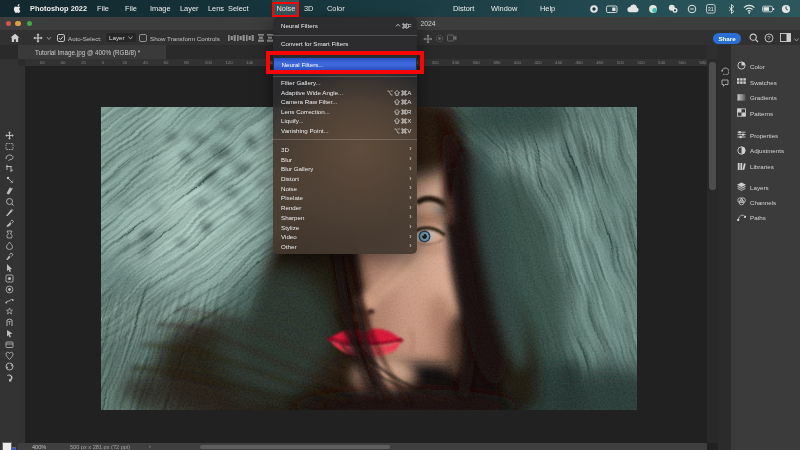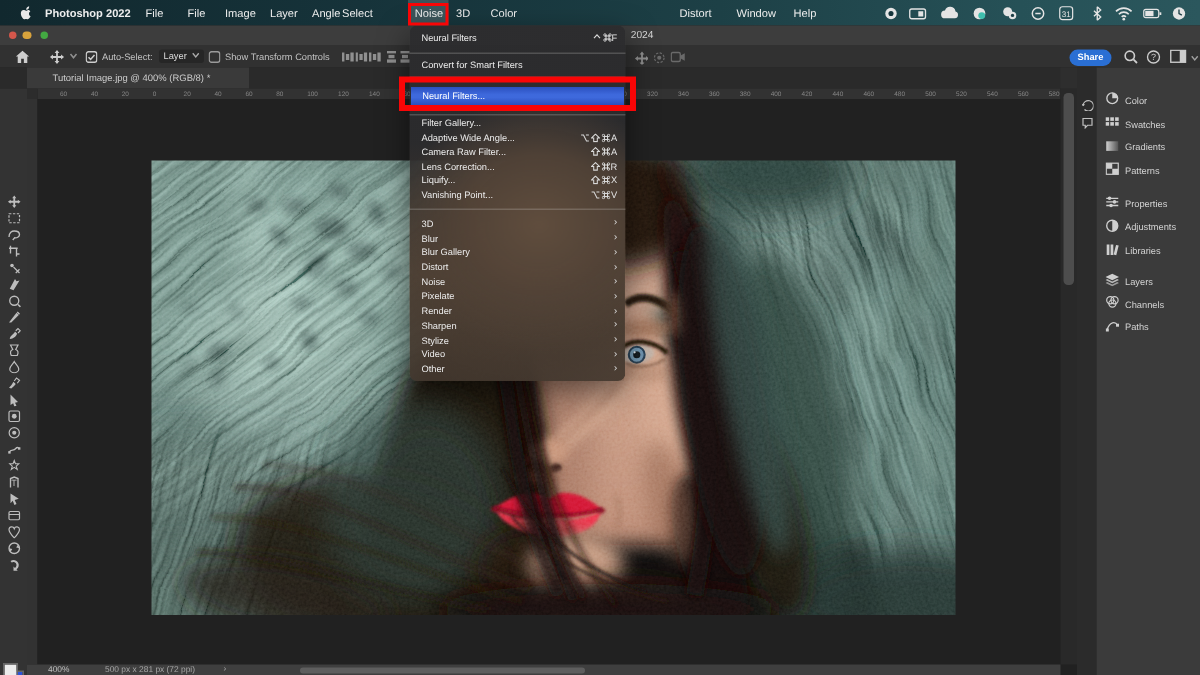--- a/index.html
+++ b/index.html
@@ -43,27 +43,27 @@
 </style></head><body>
 <div id="menubar">
     <span class="mi" style="left:13px;top:3px"><svg width="9" height="11" viewBox="0 0 9 11" style="">
         <path d="M6.4 1.1c-.5.06-1.1.4-1.45.85-.3.4-.56 1-.46 1.55.56.05 1.15-.3 1.5-.75.33-.44.56-1.02.41-1.65zM6.1 3.6c-.8 0-1.13.5-1.68.5-.57 0-1.05-.48-1.73-.48C1.8 3.62.9 4.4.9 5.9c0 1.9 1.4 4 2.2 4 .47.01.58-.3 1.22-.3.64 0 .74.3 1.22.3.8 0 1.9-2 1.9-2s-1.15-.5-1.15-1.75c0-1.1.9-1.55.9-1.55S6.7 3.6 6.1 3.6z" fill="#e8e8e8"></path>
       </svg></span>
     <b class="mi" style="left:30px">Photoshop 2022</b>
     <span class="mi" style="left:97px">File</span>
     <span class="mi" style="left:125px">File</span>
     <span class="mi" style="left:150px">Image</span>
     <span class="mi" style="left:180px">Layer</span>
-    <span class="mi" style="left:208px">Angle</span>
+    <span class="mi" style="left:208px">Lens</span>
     <span class="mi" style="left:228px">Select</span>
     <span class="mi" style="left:304px">3D</span>
     <span class="mi" style="left:327px">Color</span>
     <span class="mi" style="left:453px">Distort</span>
     <span class="mi" style="left:491px">Window</span>
-    <span class="mi" style="left:529px">Help</span>
+    <span class="mi" style="left:540px">Help</span>
     <span class="mi" style="left:272px;top:0px;width:27px;height:17px;background:rgba(255,255,255,0.16)"></span>
     <span class="mi" style="left:276.5px">Noise</span>
     <span class="mi" style="left:589px;top:3.5px"><svg width="10" height="10" viewBox="0 0 10 10" style="">
         <circle cx="5" cy="5" r="3.8" fill="#e4e4e4"></circle>
         <circle cx="5" cy="5" r="1.7" fill="#15343b"></circle>
       </svg></span>
     <span class="mi" style="left:606px;top:3.5px"><svg width="12" height="10" viewBox="0 0 12 10" style="">
         <rect x="0.5" y="2" width="10.5" height="6.5" rx="1.3" fill="none" stroke="#e4e4e4" stroke-width="0.9"></rect>
         <rect x="6.2" y="3.5" width="3.3" height="3.5" fill="#e4e4e4"></rect>
       </svg></span>

